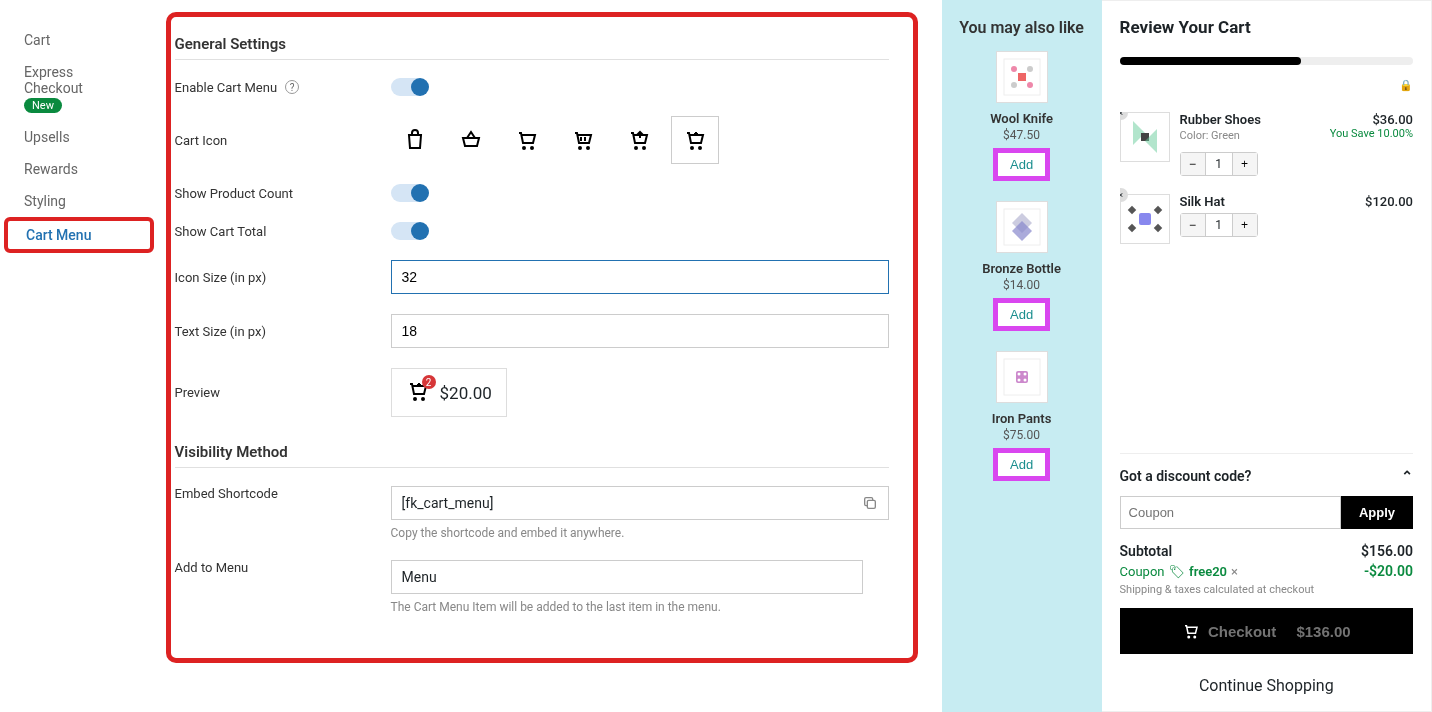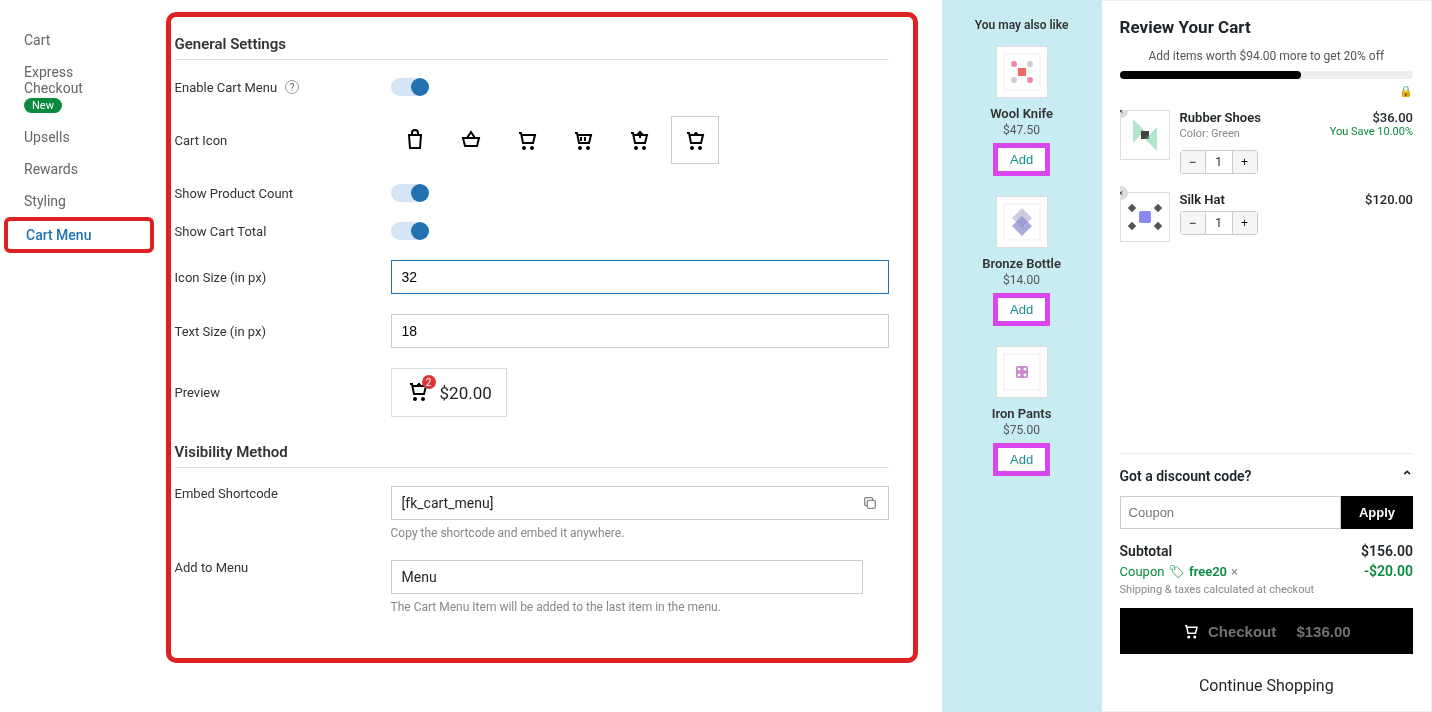--- a/index.html
+++ b/index.html
@@ -26,27 +26,27 @@
 .input-num { width: 498px; padding: 8px 10px; border: 1px solid #2271b1; font-size: 14px; }
 .input-num.plain { border: 1px solid #ccc; }
 .preview-box { border: 1px solid #ddd; padding: 10px 14px; display: inline-flex; align-items: center; gap: 10px; }
 .preview-badge { position: relative; }
 .preview-badge .count { position: absolute; top: -4px; right: -6px; background: #d63638; color: #fff; font-size: 10px; width: 14px; height: 14px; border-radius: 50%; display: flex; align-items: center; justify-content: center; }
 .shortcode-input { width: 498px; padding: 8px 10px; border: 1px solid #ccc; font-size: 14px; position: relative; display: flex; align-items: center; justify-content: space-between; }
 .helper-text { font-size: 12px; color: #888; margin-top: 6px; }
 .select-input { width: 472px; padding: 8px 10px; border: 1px solid #ccc; font-size: 14px; }
 .right-panel { width: 498px; display: flex; background: #fff; }
 .upsell-col { width: 160px; background: #c7ecf2; padding: 18px 0; text-align: center; overflow: hidden; }
-.upsell-title { font-size: 12px; font-weight: 600; margin-bottom: 14px; color: #333; }
+.upsell-title { font-size: 16px; font-weight: 600; margin-bottom: 14px; color: #333; }
 .upsell-item { margin-bottom: 20px; }
 .upsell-img { width: 52px; height: 52px; margin: 0 auto 8px; border: 1px solid #ddd; background: #fff; display: flex; align-items: center; justify-content: center; }
 .upsell-name { font-size: 13px; font-weight: 600; color: #333; }
 .upsell-price { font-size: 12px; color: #555; margin: 2px 0 6px; }
 .add-btn { border: 5px solid #d946ef; background: #fff; color: #1a8e8e; padding: 4px 12px; font-size: 13px; cursor: pointer; }
-.cart-col { flex: 1; padding: 16px 18px; border: 1px solid #eee; border-left: none; display: flex; flex-direction: column; }
+.cart-col { flex: 1; padding: 16px 18px; border: 1px solid #eee; border-left: none; display: flex; flex-direction: column; gap: 8px; }
 .cart-title { font-size: 17px; font-weight: 700; margin-bottom: 12px; }
 .promo-text { font-size: 12px; text-align: center; color: #555; margin-bottom: 8px; }
 .progress-wrap { position: relative; height: 8px; background: #eee; border-radius: 4px; margin-bottom: 6px; }
 .progress-bar { height: 100%; background: #000; border-radius: 4px; width: 62%; }
 .lock-icon { text-align: right; font-size: 11px; color: #999; margin-bottom: 12px; }
 .cart-items { flex: 1; overflow: auto; }
 .cart-item { display: flex; gap: 10px; margin-bottom: 18px; position: relative; }
 .cart-item-img { width: 50px; height: 50px; border: 1px solid #ddd; flex-shrink: 0; display: flex; align-items: center; justify-content: center; }
 .cart-item-info { flex: 1; }
 .cart-item-name { font-size: 13px; font-weight: 600; }
@@ -251,21 +251,20 @@
             </svg>
           </div>
         <div class="upsell-name">Iron Pants</div>
         <div class="upsell-price">$75.00</div>
         <button class="add-btn">Add</button>
       </div>
     </div>
 
     <div class="cart-col">
       <div class="cart-title">Review Your Cart</div>
-      <div class="promo-text">Add items worth $94.00 more to get 20% off</div>
       <div class="progress-wrap">
           <div class="progress-bar"></div>
         </div>
       <div class="lock-icon">🔒</div>
 
       <div class="cart-items">
         <div class="cart-item">
           <div class="remove-x">×</div>
           <div class="cart-item-img">
               <svg width="40" height="40">

